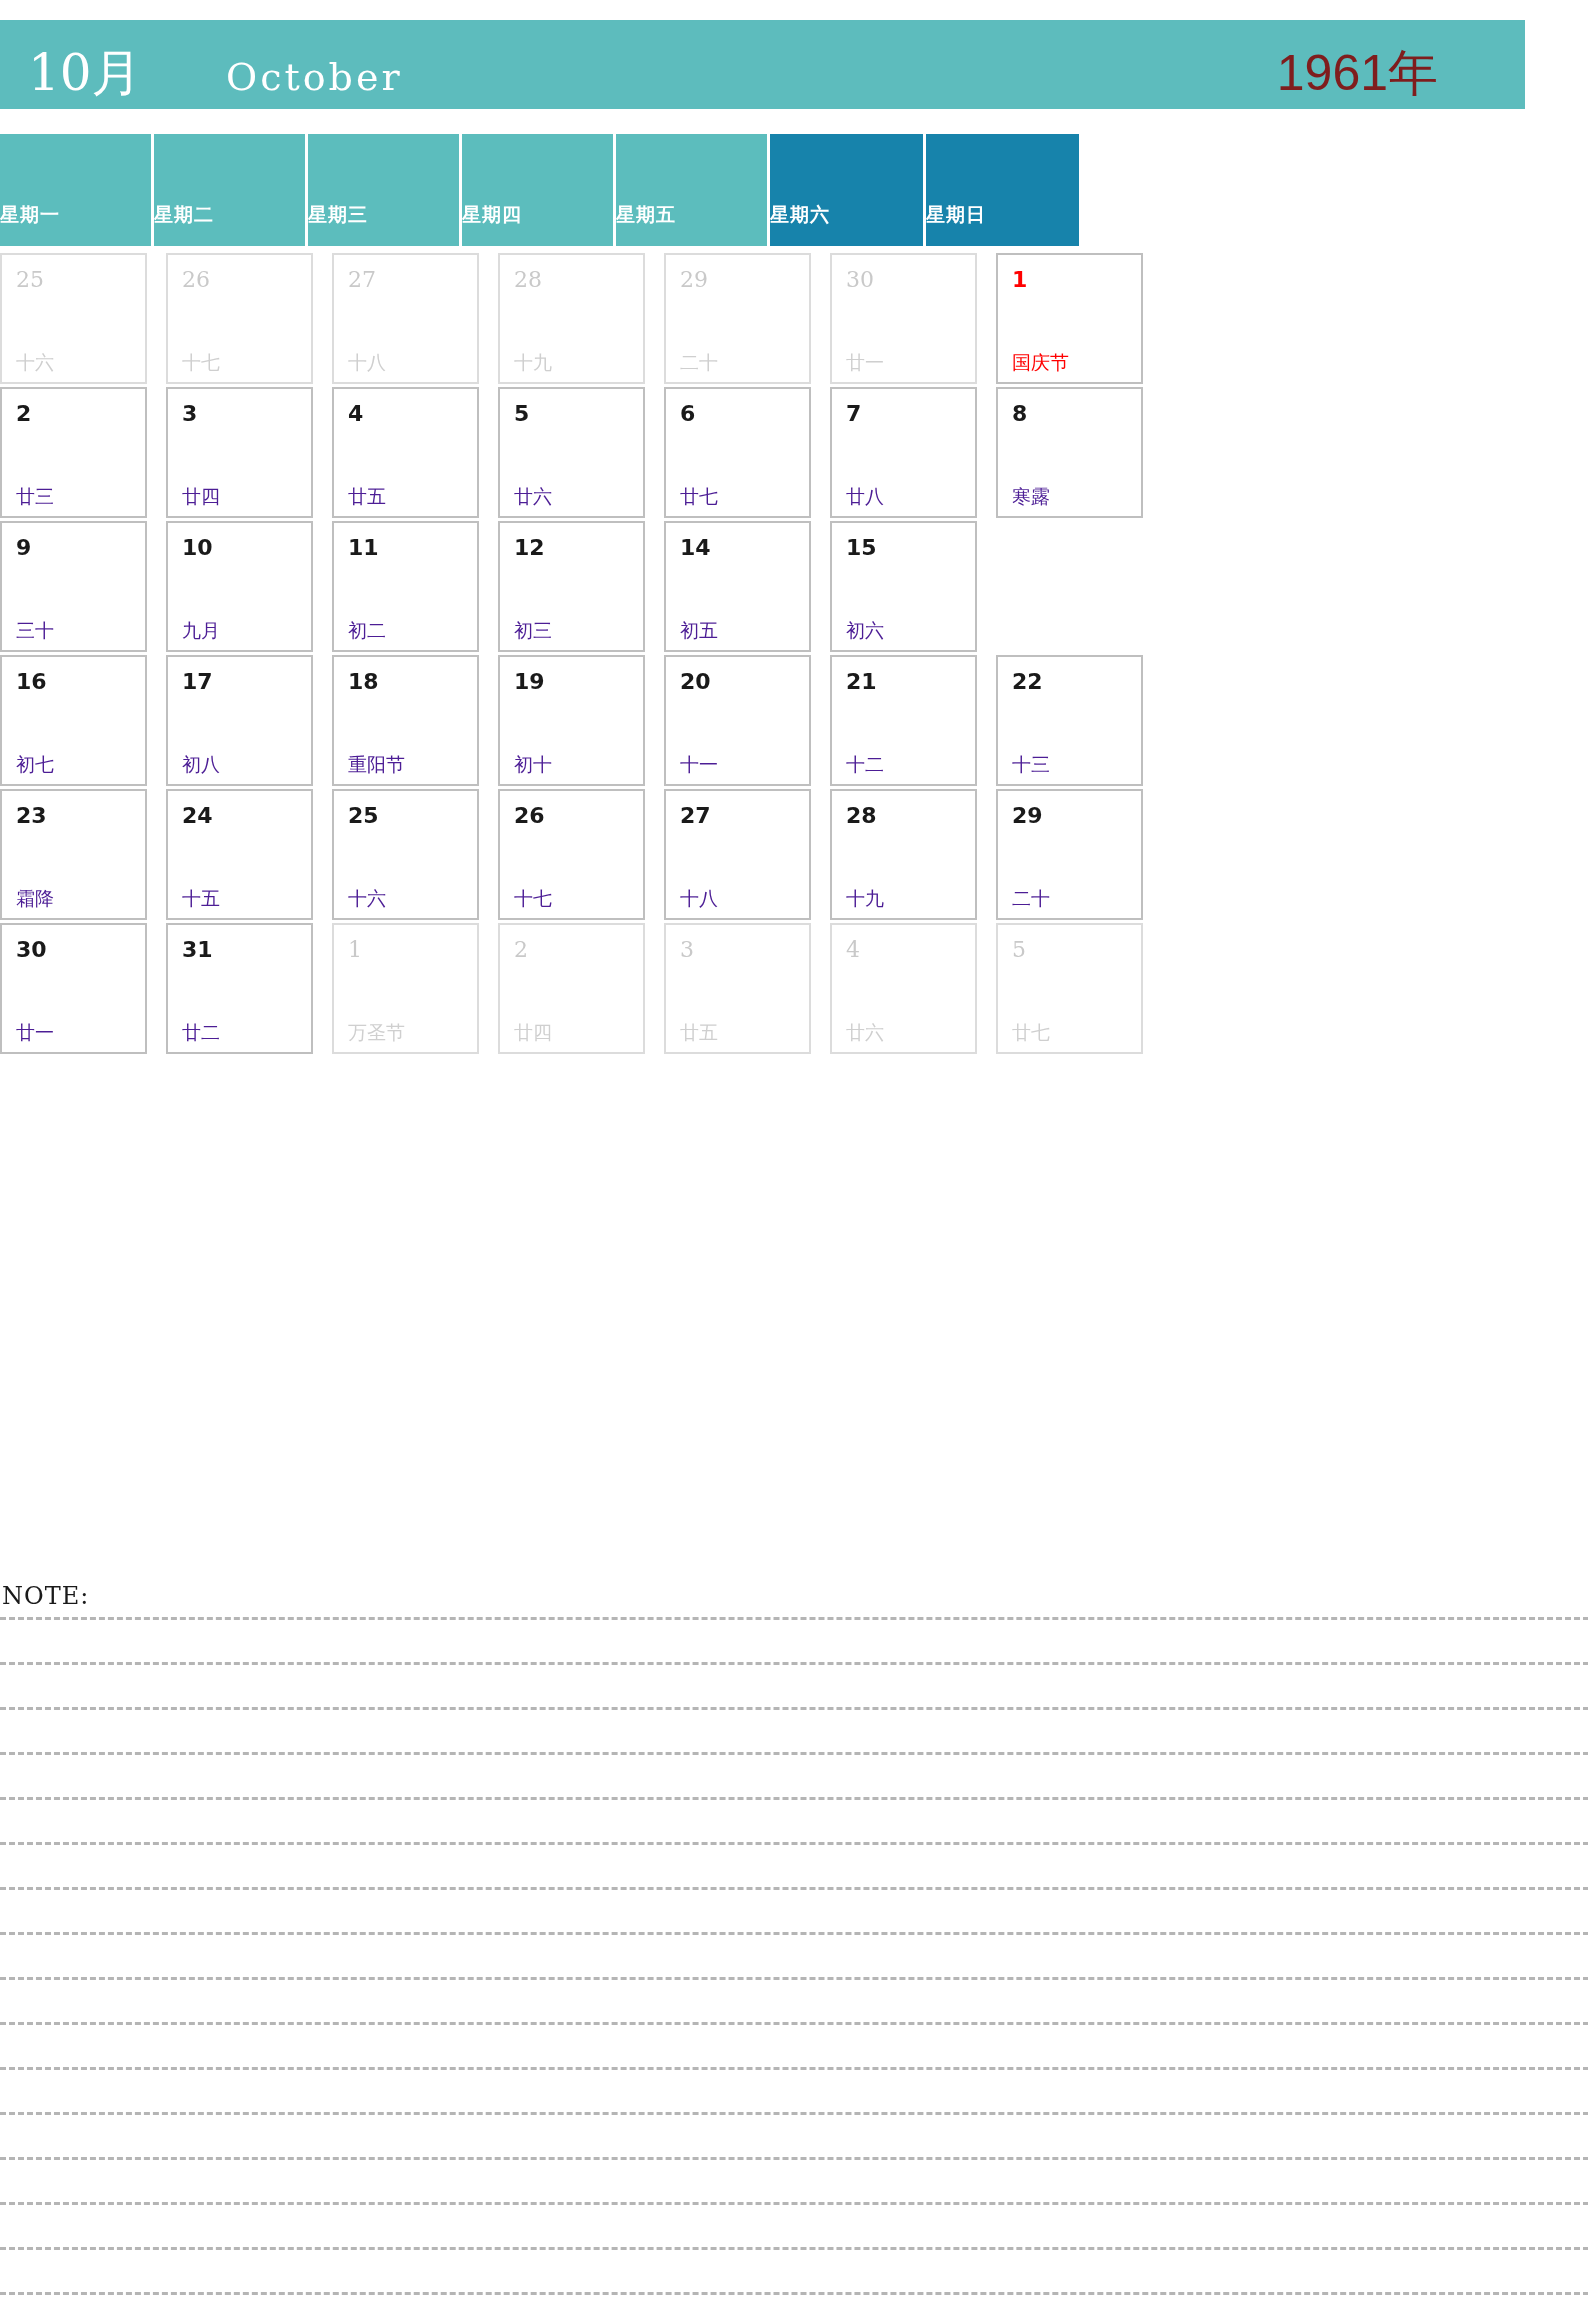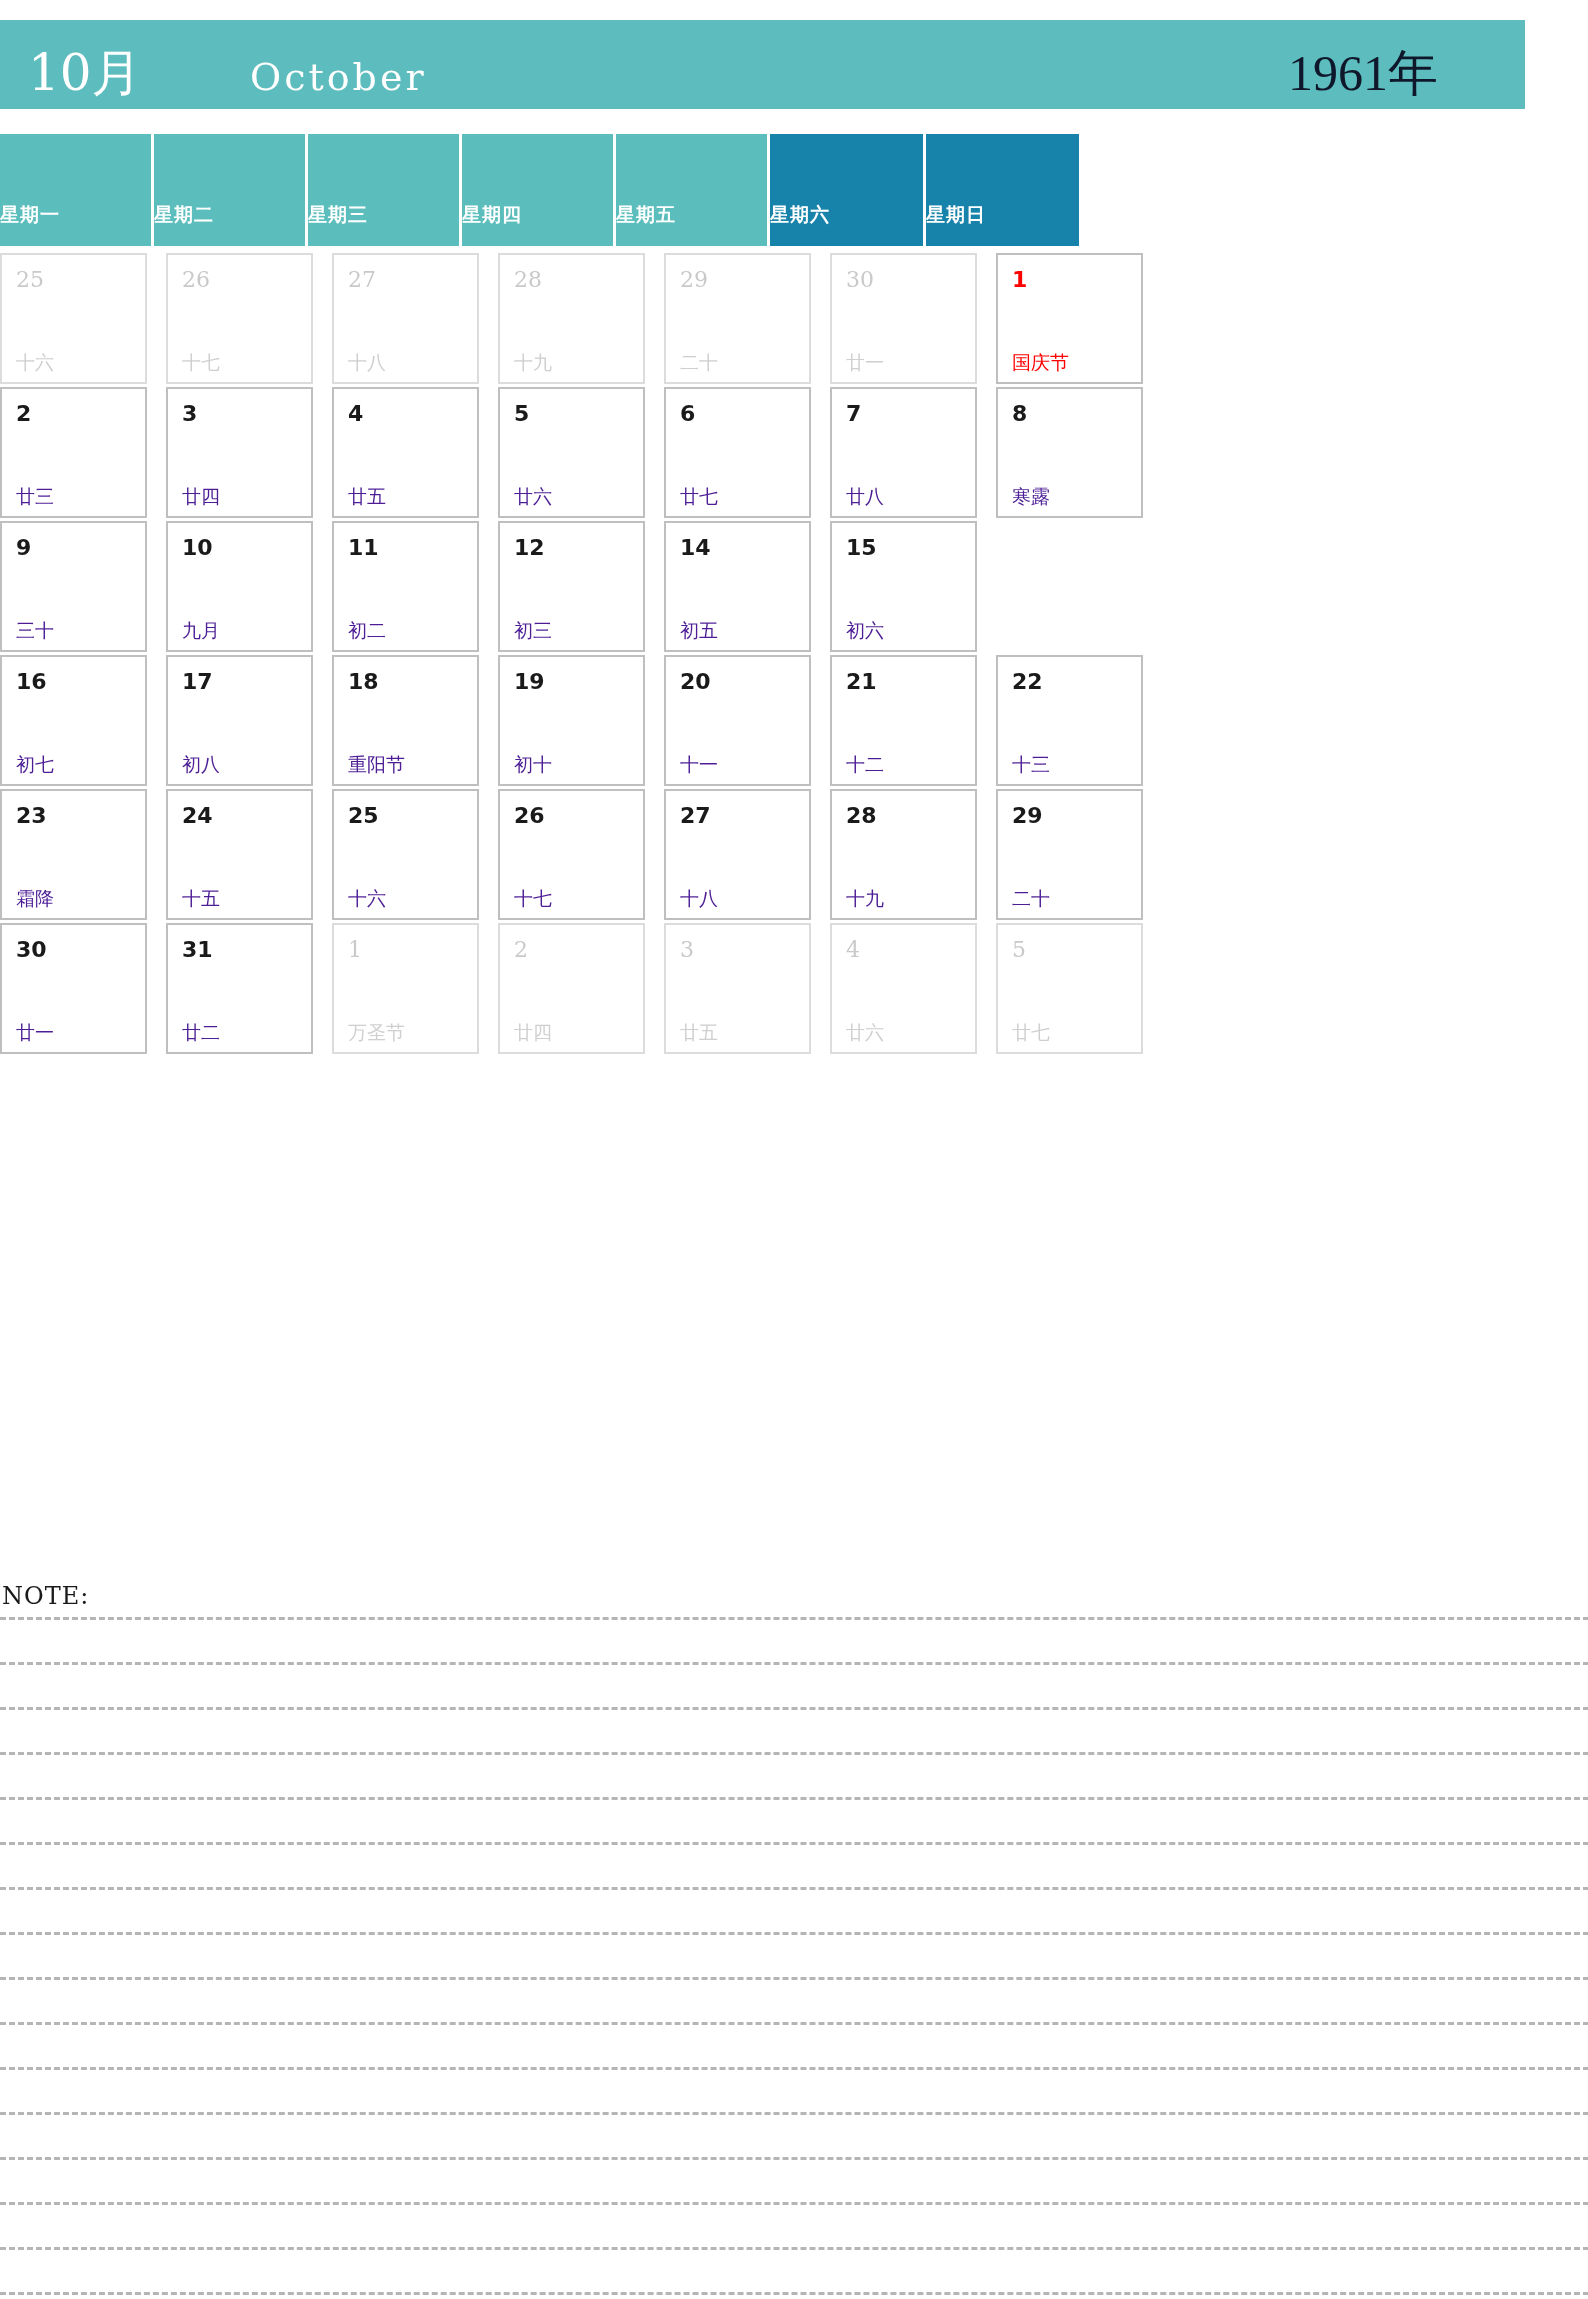--- a/index.html
+++ b/index.html
@@ -20,26 +20,25 @@
     position:absolute;left:28px;top:28px;
     font-family:"DejaVu Serif", serif;
     font-size:50px;color:#ffffff;line-height:1;
     letter-spacing:0px;
   }
   .t-en{
     position:absolute;left:226px;top:38px;
     font-family:"DejaVu Serif", serif;
     font-size:38px;color:#ffffff;line-height:1;
     letter-spacing:3px;
-    margin-left:24px;
   }
   .t-year{
     position:absolute;right:87px;top:28px;
-    font-family:Liberation Serif, serif;
-    font-size:50px;color:#0f172a;line-height:1;
+    font-family:Liberation Sans, sans-serif;
+    font-size:50px;color:#7f1d1d;line-height:1;
   }
 
   
   .weekhead{
     position:absolute;left:0;top:134px;width:1589px;height:112px;
     display:flex;
   }
   .wh-cell{
     width:151px;height:112px;margin-right:3px;
     position:relative;

